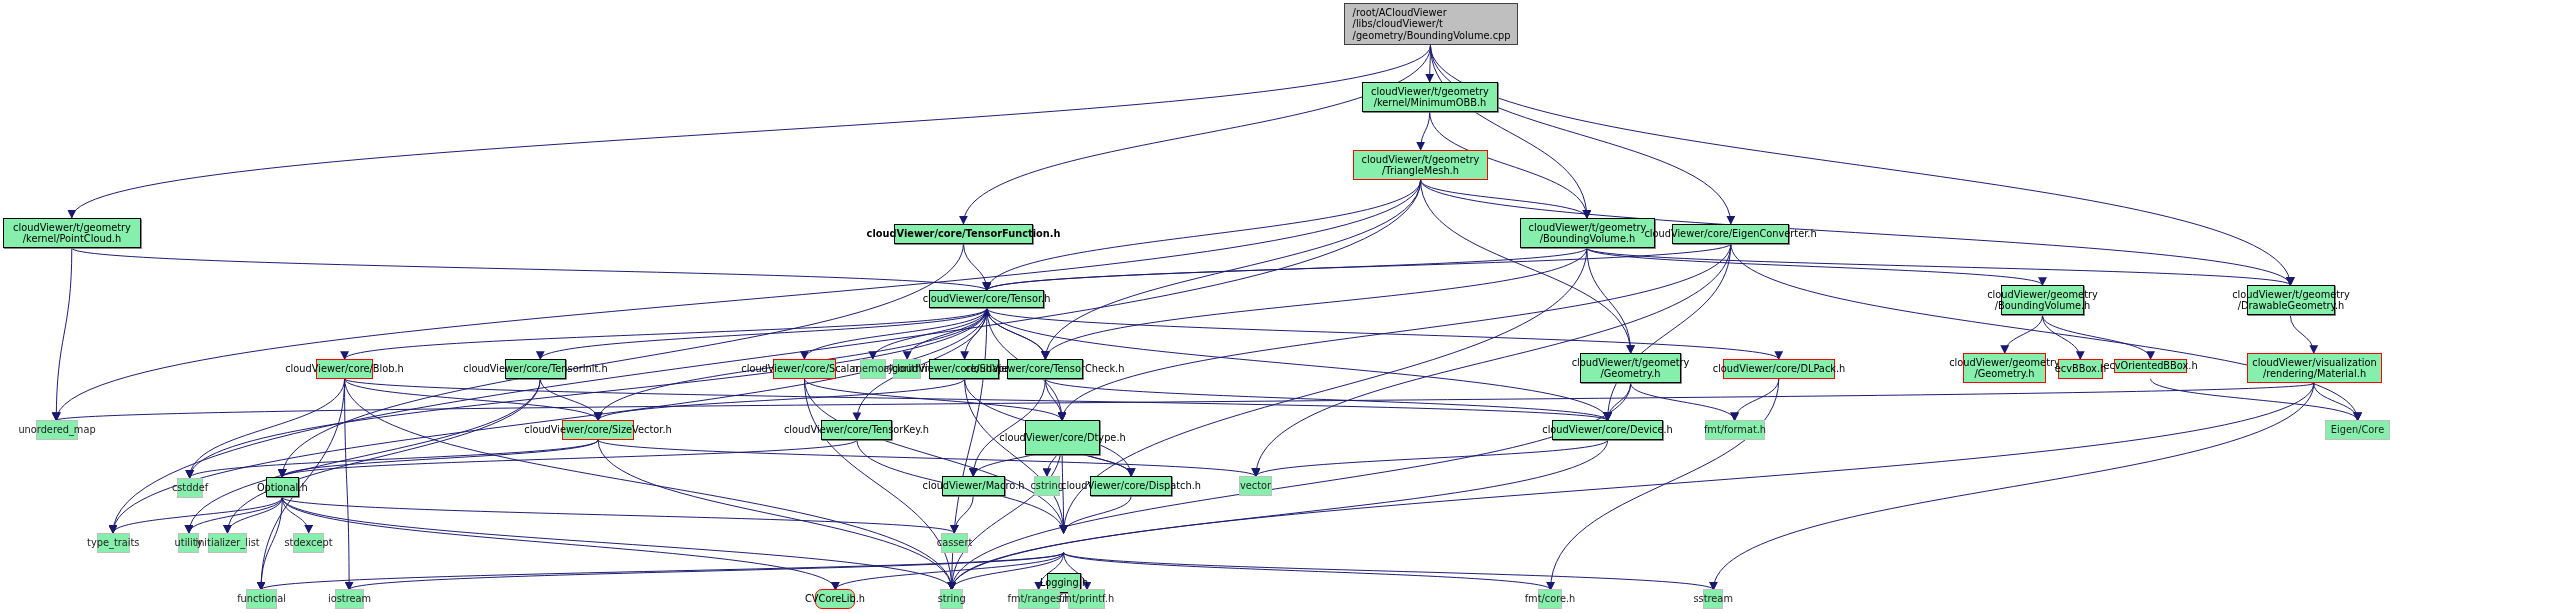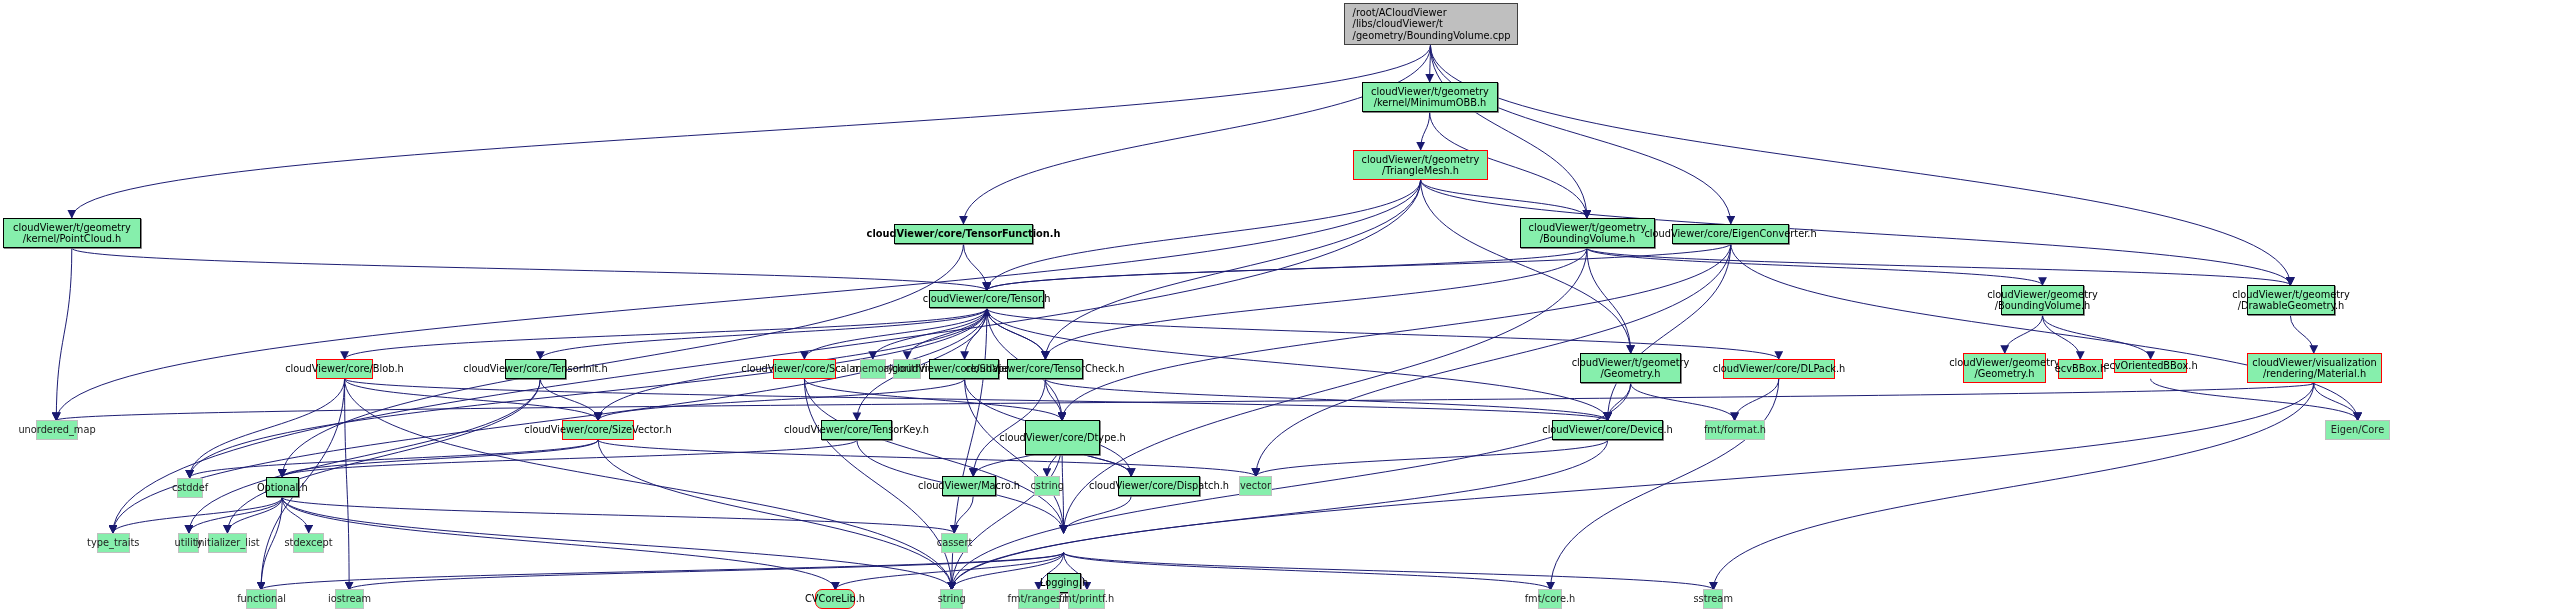--- a/index.html
+++ b/index.html
@@ -174,23 +174,23 @@
 /rendering/Material.h</div>
     <div class="node sys" style="left: 36px; top: 420px; width: 42px; height: 19.6px;">unordered_map</div>
     <div class="node red" style="left: 562px; top: 420px; width: 72px; height: 19.6px;">cloudViewer/core/SizeVector.h</div>
     <div class="node doc" style="left: 821px; top: 420px; width: 71px; height: 19.6px;">cloudViewer/core/TensorKey.h</div>
     <div class="node doc" style="left: 1025px; top: 420px; width: 75px; height: 35px;">cloudViewer/core/Dtype.h</div>
     <div class="node doc" style="left: 1552px; top: 420px; width: 111px; height: 19.6px;">cloudViewer/core/Device.h</div>
     <div class="node sys" style="left: 1705px; top: 420px; width: 60px; height: 19.6px;">fmt/format.h</div>
     <div class="node sys" style="left: 2325px; top: 420px; width: 65px; height: 19.6px;">Eigen/Core</div>
     <div class="node sys" style="left: 177px; top: 478px; width: 26px; height: 19.6px;">cstddef</div>
     <div class="node doc" style="left: 266px; top: 477px; width: 32.5px; height: 20.4px;">Optional.h</div>
-    <div class="node doc" style="left: 942px; top: 476px; width: 54px; height: 19.6px;">cloudViewer/Macro.h</div>
+    <div class="node doc" style="left: 942px; top: 476px; width: 63px; height: 19.6px;">cloudViewer/Macro.h</div>
     <div class="node sys" style="left: 1034px; top: 476px; width: 26.4px; height: 19.6px;">cstring</div>
-    <div class="node doc" style="left: 1090px; top: 476px; width: 82px; height: 19.6px; margin-left: 28px;">cloudViewer/core/Dispatch.h</div>
+    <div class="node doc" style="left: 1090px; top: 476px; width: 82px; height: 19.6px;">cloudViewer/core/Dispatch.h</div>
     <div class="node sys" style="left: 1239px; top: 476px; width: 33px; height: 19.6px;">vector</div>
     <div class="node sys" style="left: 97px; top: 533px; width: 32.5px; height: 19.6px;">type_traits</div>
     <div class="node sys" style="left: 178px; top: 533px; width: 21px; height: 19.6px;">utility</div>
     <div class="node sys" style="left: 208px; top: 533px; width: 39px; height: 19.6px;">initializer_list</div>
     <div class="node sys" style="left: 293px; top: 533px; width: 31px; height: 19.6px;">stdexcept</div>
     <div class="node sys" style="left: 941px; top: 533px; width: 27px; height: 19.6px;">cassert</div>
     <div class="node doc" style="left: 1047px; top: 533px; width: 34px; height: 19.6px; margin-top: 40px;">Logging.h</div>
     <div class="node sys" style="left: 246px; top: 589px; width: 31px; height: 19.6px;">functional</div>
     <div class="node sys" style="left: 335px; top: 589px; width: 29px; height: 19.6px;">iostream</div>
     <div class="node red" style="left: 815px; top: 589px; width: 40px; height: 19.6px; border-radius: 7px;">CVCoreLib.h</div>

